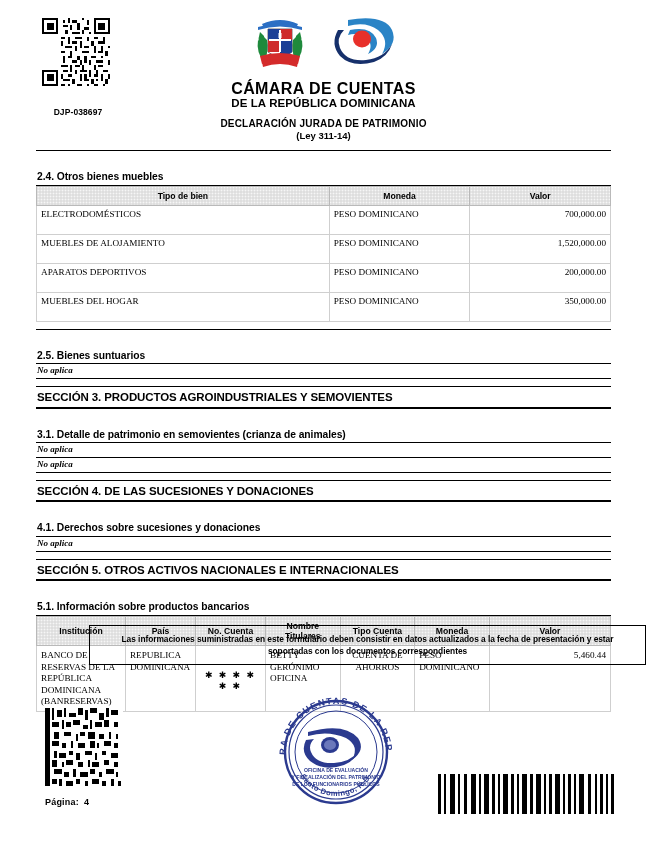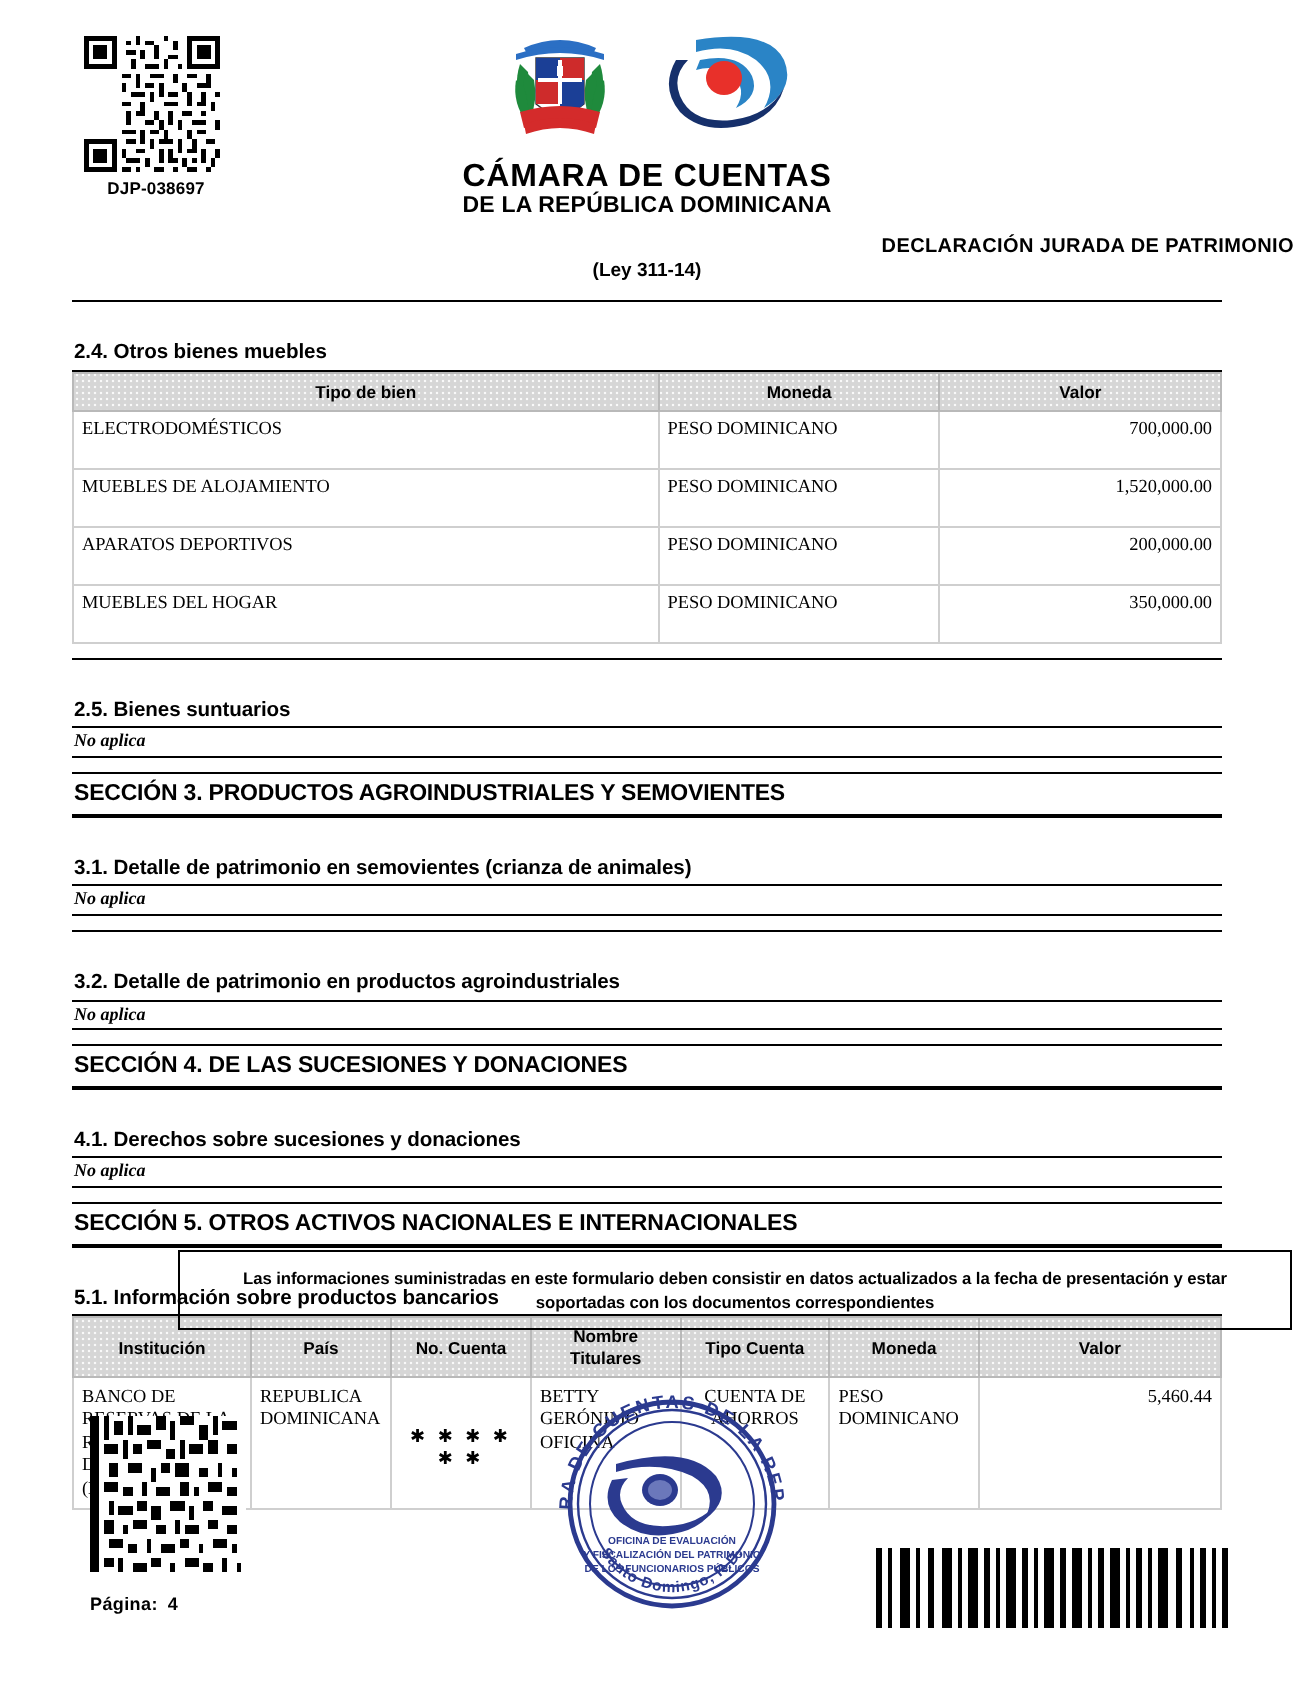--- a/index.html
+++ b/index.html
@@ -30,21 +30,21 @@
   }
   .qr {
     width: 68px;
     height: 68px;
     display: block;
   }
   .doc-code {
     font-size: 8.5px;
     font-weight: bold;
     letter-spacing: .1px;
-    margin-top: 3px;
+    margin-top: 21px;
     font-family: "Liberation Sans", sans-serif;
   }
   .emblems {
     position: absolute;
     left: 0;
     right: 0;
     top: 14px;
     display: flex;
     justify-content: center;
     align-items: flex-start;
@@ -67,21 +67,20 @@
     font-size: 11.5px;
     font-weight: bold;
     letter-spacing: .1px;
     line-height: 1.15;
   }
   .t-decl {
     font-size: 10px;
     font-weight: bold;
     margin-top: 8px;
     letter-spacing: .2px;
-    text-align: right;
   }
   .t-ley {
     font-size: 9.5px;
     font-weight: bold;
     margin-top: 1px;
   }
 
   
   .sheet {
     position: absolute;
@@ -404,21 +403,20 @@
       </tr>
     </tbody>
   </table>
 
   <div class="sub-head spaced">2.5. Bienes suntuarios</div>
   <div class="noaplica">No aplica</div>
 
   <div class="sec-head">SECCIÓN 3. PRODUCTOS AGROINDUSTRIALES Y SEMOVIENTES</div>
   <div class="sub-head">3.1. Detalle de patrimonio en semovientes (crianza de animales)</div>
   <div class="noaplica">No aplica</div>
-  <div class="sub-head spaced">3.2. Detalle de patrimonio en productos agroindustriales</div>
   <div class="noaplica">No aplica</div>
 
   <div class="sec-head">SECCIÓN 4. DE LAS SUCESIONES Y DONACIONES</div>
   <div class="sub-head">4.1. Derechos sobre sucesiones y donaciones</div>
   <div class="noaplica">No aplica</div>
 
   <div class="sec-head">SECCIÓN 5. OTROS ACTIVOS NACIONALES E INTERNACIONALES</div>
   <div class="sub-head">5.1. Información sobre productos bancarios</div>
 
   <table class="grid bank">

